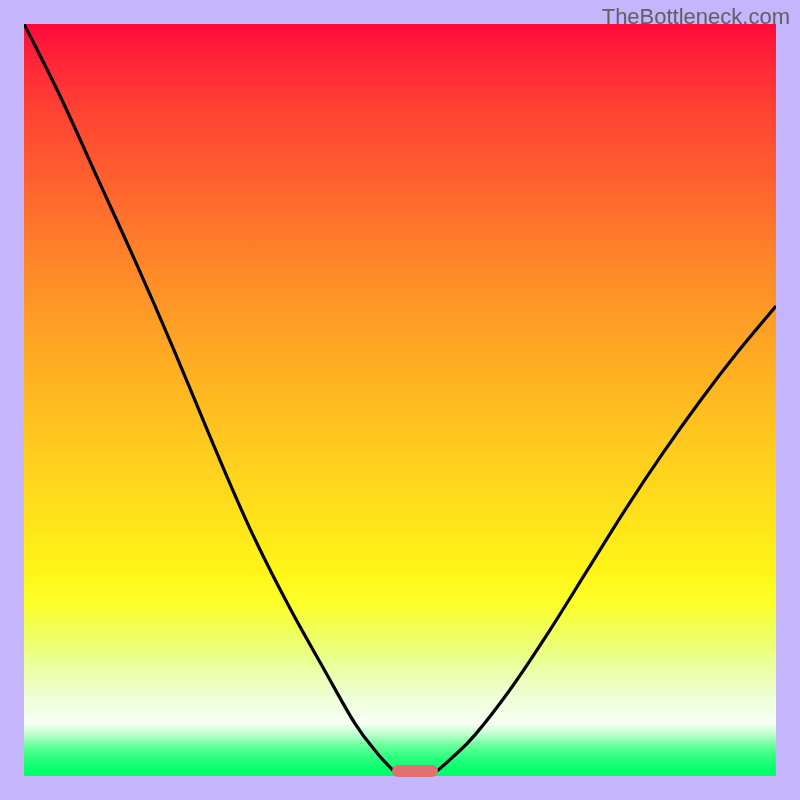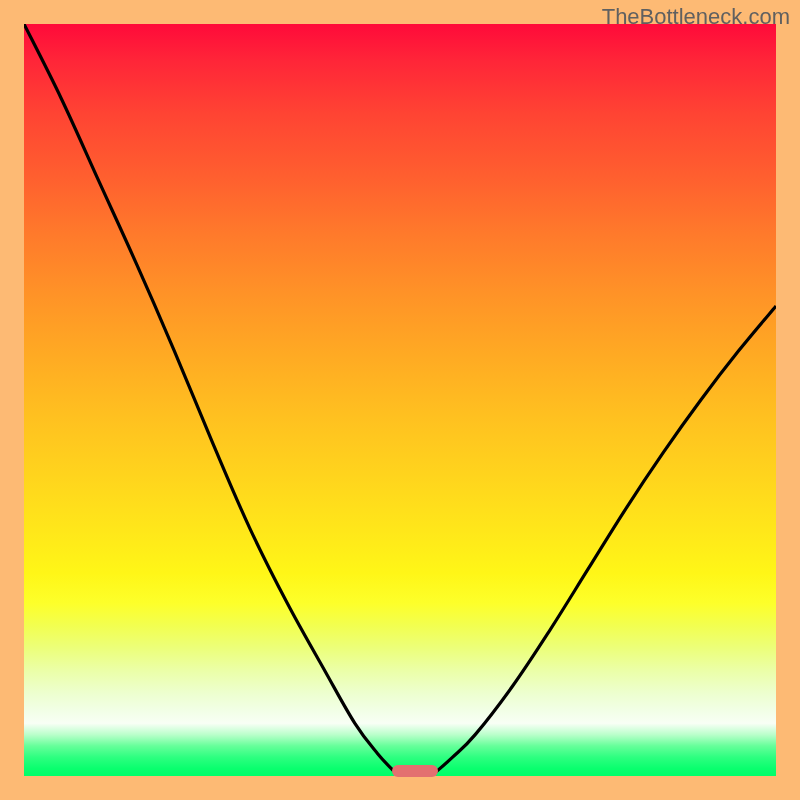--- a/index.html
+++ b/index.html
@@ -8,21 +8,21 @@
     width: 800px;
     height: 800px;
     background: #000;
     overflow: hidden;
     font-family: Arial, sans-serif;
   }
   .container {
     position: relative;
     width: 800px;
     height: 800px;
-    background: #fdba74;
+    background: #c4b5fd;
   }
   .watermark {
     position: absolute;
     top: 4px;
     right: 10px;
     font-size: 22px;
     color: #606060;
     font-weight: normal;
     z-index: 10;
     font-family: Arial, sans-serif;

